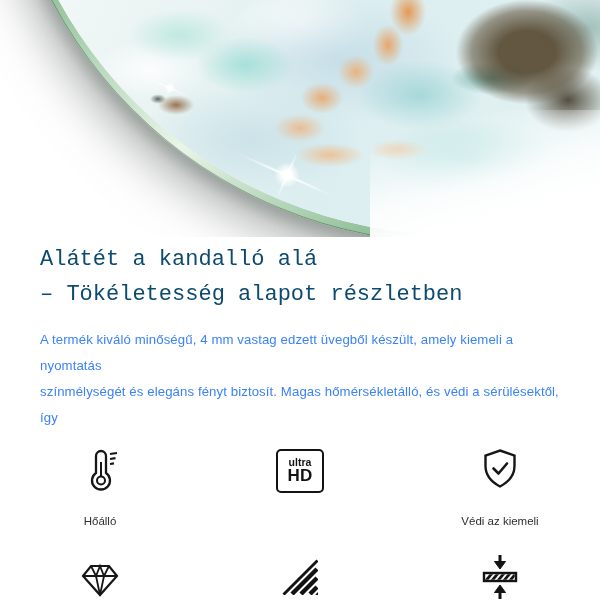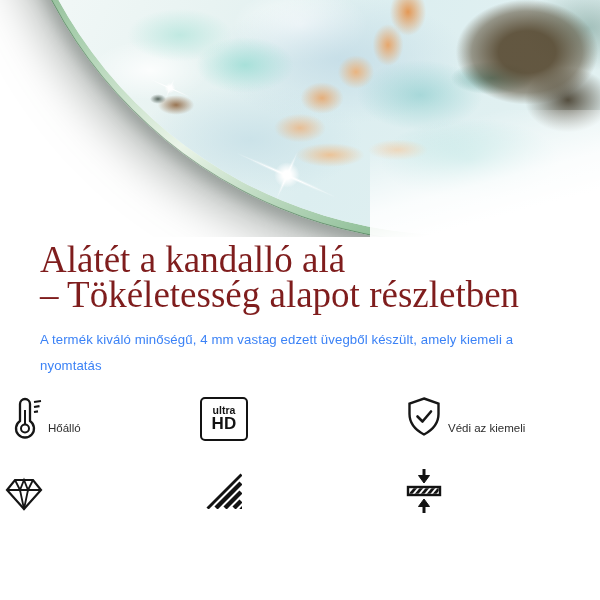--- a/index.html
+++ b/index.html
@@ -49,26 +49,26 @@
   .sparkle{position:absolute;width:0;height:0}
   .sparkle-big{left:287px;top:175px}
   .sparkle-small{left:170px;top:88px;transform:scale(.42)}
   .sparkle .ray1,.sparkle .ray2{position:absolute;background:radial-gradient(closest-side,#fff 30%,rgba(255,255,255,0));filter:blur(.4px)}
   .sparkle .ray1{left:-55px;top:-1.5px;width:110px;height:3px;transform:rotate(24deg)}
   .sparkle .ray2{left:-26px;top:-1.5px;width:52px;height:3px;transform:rotate(114deg)}
   .sparkle .glow{position:absolute;left:-13px;top:-13px;width:26px;height:26px;border-radius:50%;
     background:radial-gradient(circle,#fff 22%,rgba(255,255,255,.55) 45%,rgba(255,255,255,0) 70%)}
   
   .content{padding:0 40px}
-  .page-title{font-family:Liberation Serif, serif;font-weight:400;font-size:37px;line-height:35px;
-    color:#7f1d1d;margin:5px 0 0}
+  .page-title{font-family:Liberation Mono, monospace;font-weight:400;font-size:22px;line-height:35px;
+    color:#0c4a6e;margin:5px 0 0}
   .desc{margin-top:15px;font-size:13.2px;line-height:26px;color:#3b82f6;letter-spacing:.1px}
   
   .features{display:grid;grid-template-columns:repeat(3,200px);row-gap:26px;margin-top:14px;width:600px}
-  .feature{display:flex;flex-direction:row;align-items:center}
+  .feature{display:flex;flex-direction:column;align-items:center}
   .ficon{height:48px;display:flex;align-items:flex-end;justify-content:center}
   .flabel{margin-top:22px;font-size:11.5px;color:#2e2e2e}
   svg.ico{stroke:#161616;fill:none;stroke-width:2.3}
   
   .hd-box{width:44px;height:40px;border:2.6px solid #131313;border-radius:5px;
     display:flex;flex-direction:column;align-items:center;justify-content:center;background:#fff}
   .hd-top{font-size:10.5px;font-weight:700;line-height:1;color:#131313}
   .hd-bottom{font-size:17px;font-weight:700;line-height:1.05;color:#131313;letter-spacing:.3px}
 </style>
 </head>
@@ -92,20 +92,21 @@
   </div>
 </div>
 
 <div class="content">
   <h1 class="page-title">
     <span>Alátét a kandalló alá</span><br>
     <span>– Tökéletesség alapot részletben</span>
   </h1>
   <div class="desc">
     <div>A termék kiváló minőségű, 4 mm vastag edzett üvegből készült, amely kiemeli a nyomtatás</div>
+    <div>színmélységét és elegáns fényt biztosít. Magas hőmérsékletálló, és védi a sérülésektől, így</div>
   </div>
 </div>
 
 <div class="features">
 
   <div class="feature">
     <div class="ficon">
       <svg class="ico" width="48" height="48" viewBox="0 0 48 48">
         <path d="M20 11 a5 5 0 0 1 10 0 v17 a9 9 0 1 1 -10 0 z"></path>
         <circle cx="25" cy="35.5" r="4" stroke-width="2"></circle>

